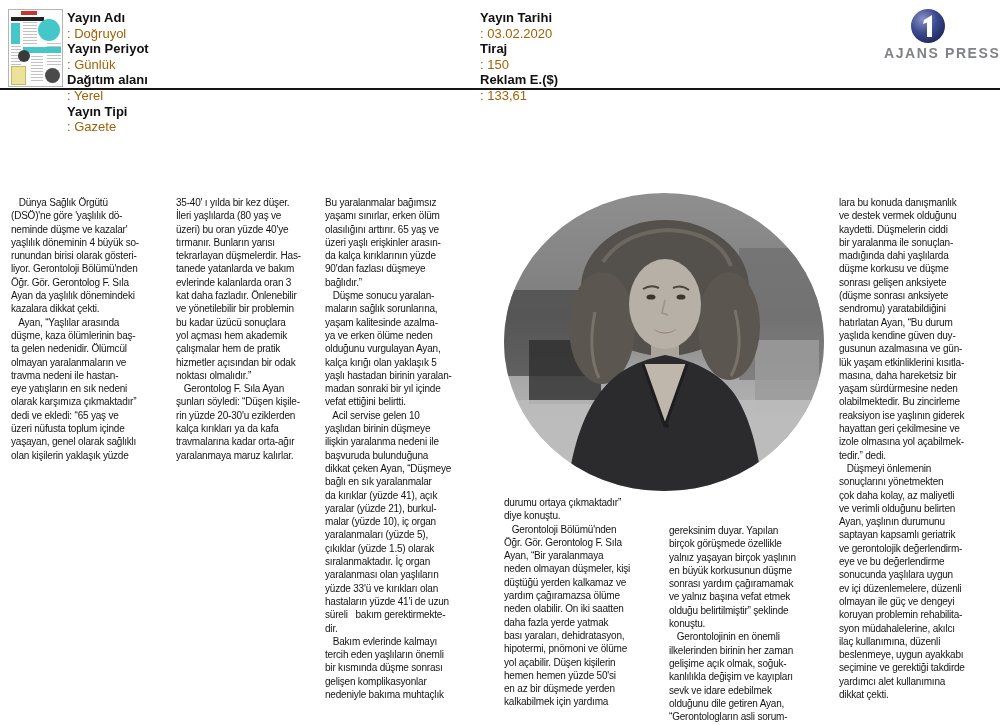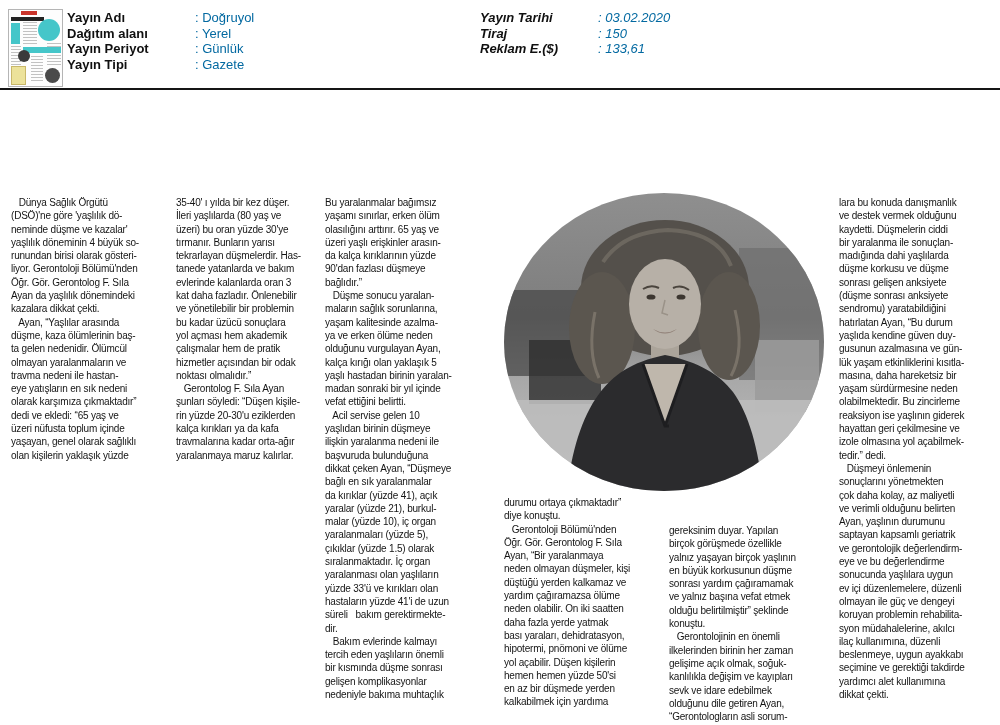--- a/index.html
+++ b/index.html
@@ -20,26 +20,26 @@
   .t-blob2{left:36px;top:58px;width:15px;height:15px;border-radius:50%;background:#4a4a4a;}
   .t-lines1{left:14px;top:12px;width:14px;height:23px;}
   .t-lines2{left:2px;top:36px;width:10px;height:38px;}
   .t-lines3{left:22px;top:46px;width:12px;height:26px;}
   .t-lines4{left:38px;top:33px;width:14px;height:22px;}
   .t-lines1,.t-lines2,.t-lines3,.t-lines4{
      background:repeating-linear-gradient(to bottom,#c2c2c2 0 1px,transparent 1px 3px);}
 
   .meta{position:absolute;top:10px;}
   .meta-left{left:67px;}
-  .meta-right{left:480px;font-style:italic;}
-  .meta-row{display:flex;font-size:13px;line-height:15.6px;}
+  .meta-right{left:480px;}
+  .meta-row{display:flex;font-size:13px;line-height:15.6px;flex-direction:column;}
   .meta-label{font-weight:bold;color:#101010;}
   .meta-left .meta-label{width:128px;}
   .meta-right .meta-label{width:118px;}
-  .meta-value{color:#0369a1;}
+  .meta-value{color:#a16207;}
 
   .logo{position:absolute;left:884px;top:8px;width:112px;text-align:center;}
   .logo-globe{display:block;margin:0 auto 1px 26px;}
   .logo-text{font-size:14px;font-weight:bold;color:#808285;letter-spacing:1.6px;white-space:nowrap;}
 
   .divider{position:absolute;left:0;top:88px;width:1000px;height:2px;background:#151515;}
 
   
   .headline-wrap{position:absolute;left:4px;top:92px;width:994px;height:96px;overflow:hidden;}
   .headline{display:inline-block;white-space:nowrap;font-weight:700;font-size:86px;line-height:92px;
@@ -75,48 +75,62 @@
     <div class="t-yellow"></div>
     <div class="t-blob2"></div>
   </div>
 
   <div class="meta meta-left">
     <div class="meta-row">
       <span class="meta-label">Yayın Adı</span>
       <span class="meta-value">: Doğruyol</span>
     </div>
     <div class="meta-row">
+      <span class="meta-label">Yayın Periyot</span>
+      <span class="meta-value">: Günlük</span>
+    </div>
+    <div class="meta-row">
       <span class="meta-label">Dağıtım alanı</span>
       <span class="meta-value">: Yerel</span>
     </div>
     <div class="meta-row">
-      <span class="meta-label">Yayın Periyot</span>
-      <span class="meta-value">: Günlük</span>
-    </div>
-    <div class="meta-row">
       <span class="meta-label">Yayın Tipi</span>
       <span class="meta-value">: Gazete</span>
     </div>
   </div>
 
   <div class="meta meta-right">
     <div class="meta-row">
       <span class="meta-label">Yayın Tarihi</span>
       <span class="meta-value">: 03.02.2020</span>
     </div>
     <div class="meta-row">
       <span class="meta-label">Tiraj</span>
       <span class="meta-value">: 150</span>
     </div>
     <div class="meta-row">
       <span class="meta-label">Reklam E.($)</span>
       <span class="meta-value">: 133,61</span>
     </div>
   </div>
 
+  <div class="logo">
+    <svg class="logo-globe" width="36" height="36" viewBox="0 0 36 36">
+      <defs>
+        <radialGradient id="gl" cx="0.35" cy="0.3" r="0.9">
+          <stop offset="0" stop-color="#8a93c4"></stop>
+          <stop offset="0.45" stop-color="#3c4a8e"></stop>
+          <stop offset="1" stop-color="#141b4d"></stop>
+        </radialGradient>
+      </defs>
+      <circle cx="18" cy="18" r="17" fill="url(#gl)"></circle>
+      <path d="M14 12 L22 7 L22 29 L17 29 L17 14.5 L13 16 Z" fill="#ffffff"></path>
+    </svg>
+    <div class="logo-text">AJANS PRESS</div>
+  </div>
 
   <div class="divider"></div>
 
 
   <div class="col c1">
       <div class="line">   Dünya Sağlık Örgütü</div>
       <div class="line">(DSÖ)'ne göre 'yaşlılık dö-</div>
       <div class="line">neminde düşme ve kazalar'</div>
       <div class="line">yaşlılık döneminin 4 büyük so-</div>
       <div class="line">runundan birisi olarak gösteri-</div>
@@ -132,21 +146,21 @@
       <div class="line">eye yatışların en sık nedeni</div>
       <div class="line">olarak karşımıza çıkmaktadır”</div>
       <div class="line">dedi ve ekledi: “65 yaş ve</div>
       <div class="line">üzeri nüfusta toplum içinde</div>
       <div class="line">yaşayan, genel olarak sağlıklı</div>
       <div class="line">olan kişilerin yaklaşık yüzde</div>
     </div>
   <div class="col c2">
       <div class="line">35-40' ı yılda bir kez düşer.</div>
       <div class="line">İleri yaşlılarda (80 yaş ve</div>
-      <div class="line">üzeri) bu oran yüzde 30'ye</div>
+      <div class="line">üzeri) bu oran yüzde 40'ye</div>
       <div class="line">tırmanır. Bunların yarısı</div>
       <div class="line">tekrarlayan düşmelerdir. Has-</div>
       <div class="line">tanede yatanlarda ve bakım</div>
       <div class="line">evlerinde kalanlarda oran 3</div>
       <div class="line">kat daha fazladır. Önlenebilir</div>
       <div class="line">ve yönetilebilir bir problemin</div>
       <div class="line">bu kadar üzücü sonuçlara</div>
       <div class="line">yol açması hem akademik</div>
       <div class="line">çalışmalar hem de pratik</div>
       <div class="line">hizmetler açısından bir odak</div>

